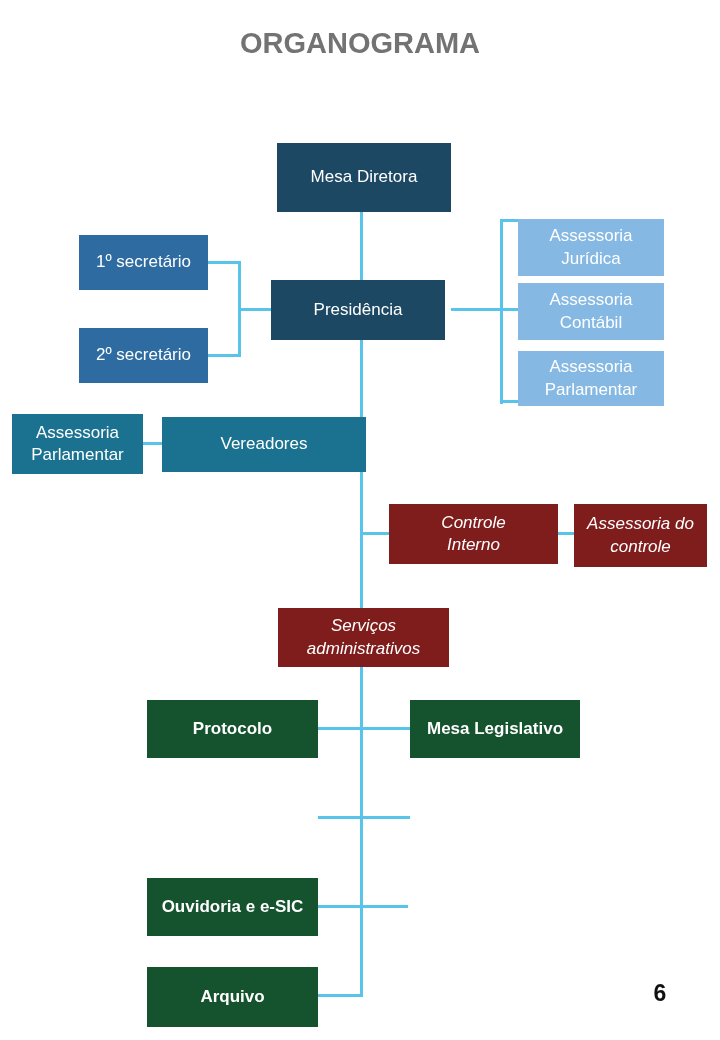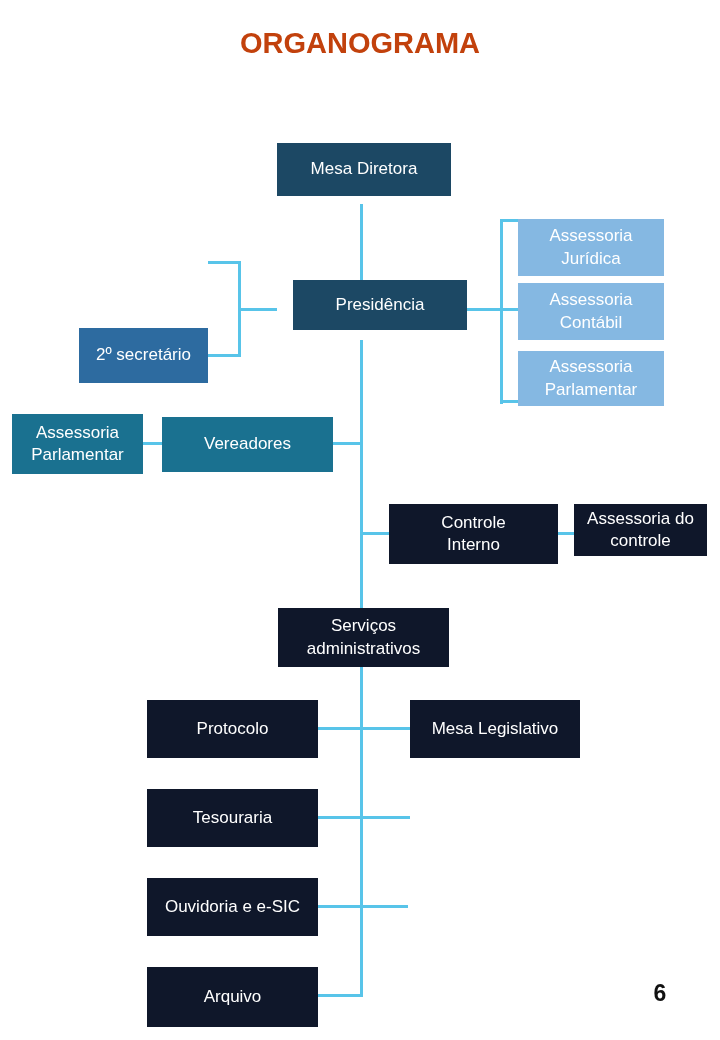--- a/index.html
+++ b/index.html
@@ -6,40 +6,40 @@
   #page{
     position:relative;
     width:720px;height:1040px;
     background:#ffffff;
     font-family:"Liberation Sans", sans-serif;
     overflow:hidden;
   }
   .title{
     position:absolute;left:0;top:26px;width:720px;
     text-align:center;
-    color:#c2410c;
+    color:#737373;
     font-weight:bold;
     font-size:29px;
     line-height:1.22;
   }
   .box{
     position:absolute;
     display:flex;align-items:center;justify-content:center;
     color:#ffffff;
     font-size:17px;
     line-height:1.3;
     text-align:center;
     white-space:pre-line;
   }
   .navy  {background:#1C4864;}
   .steel {background:#2D6BA0;}
   .teal  {background:#1A7190;}
-  .medium{background:#0f172a;}
+  .medium{background:#7f1d1d;font-style:italic;}
   .light {background:#85B8E2;}
-  .sky   {background:#0f172a;}
+  .sky   {background:#14532d;font-weight:bold;}
   .line{
     position:absolute;
     background:#58C4E9;
   }
   .page-number{
     position:absolute;
     left:648px;top:980px;
     width:24px;
     text-align:center;
     color:#111111;
@@ -70,39 +70,39 @@
   <div class="line" style="left:143px;top:442px;width:19px;height:3px"></div>
   <div class="line" style="left:333px;top:442px;width:29px;height:3px"></div>
   <div class="line" style="left:361px;top:532px;width:28px;height:3px"></div>
   <div class="line" style="left:558px;top:532px;width:16px;height:3px"></div>
   <div class="line" style="left:360px;top:667px;width:3px;height:330px"></div>
   <div class="line" style="left:318px;top:727px;width:92px;height:3px"></div>
   <div class="line" style="left:318px;top:816px;width:92px;height:3px"></div>
   <div class="line" style="left:318px;top:905px;width:90px;height:3px"></div>
   <div class="line" style="left:318px;top:994px;width:45px;height:3px"></div>
 
-  <div class="box navy" style="left:277px;top:143px;width:174px;height:53px">Mesa Diretora</div>
-  <div class="box navy" style="left:293px;top:280px;width:174px;height:50px">Presidência</div>
+  <div class="box navy" style="left:277px;top:143px;width:174px;height:69px">Mesa Diretora</div>
+  <div class="box navy" style="left:271px;top:280px;width:174px;height:60px">Presidência</div>
+  <div class="box steel" style="left:79px;top:235px;width:129px;height:55px">1º secretário</div>
   <div class="box steel" style="left:79px;top:328px;width:129px;height:55px">2º secretário</div>
   <div class="box light" style="left:518px;top:219px;width:146px;height:57px">Assessoria
 Jurídica</div>
   <div class="box light" style="left:518px;top:283px;width:146px;height:57px">Assessoria
 Contábil</div>
   <div class="box light" style="left:518px;top:351px;width:146px;height:55px">Assessoria
 Parlamentar</div>
   <div class="box teal" style="left:12px;top:414px;width:131px;height:60px">Assessoria
 Parlamentar</div>
-  <div class="box teal" style="left:162px;top:417px;width:171px;height:55px">Vereadores</div>
+  <div class="box teal" style="left:162px;top:417px;width:204px;height:55px">Vereadores</div>
   <div class="box medium" style="left:389px;top:504px;width:169px;height:60px">Controle
 Interno</div>
-  <div class="box medium" style="left:574px;top:504px;width:133px;height:52px">Assessoria do
+  <div class="box medium" style="left:574px;top:504px;width:133px;height:63px">Assessoria do
 controle</div>
   <div class="box medium" style="left:278px;top:608px;width:171px;height:59px">Serviços
 administrativos</div>
   <div class="box sky" style="left:147px;top:700px;width:171px;height:58px">Protocolo</div>
   <div class="box sky" style="left:410px;top:700px;width:170px;height:58px">Mesa Legislativo</div>
-  <div class="box sky" style="left:147px;top:789px;width:171px;height:58px">Tesouraria</div>
   <div class="box sky" style="left:147px;top:878px;width:171px;height:58px">Ouvidoria e e-SIC</div>
   <div class="box sky" style="left:147px;top:967px;width:171px;height:60px">Arquivo</div>
 
   <div class="page-number">6</div>
 
 </div>
 
 </body></html>

